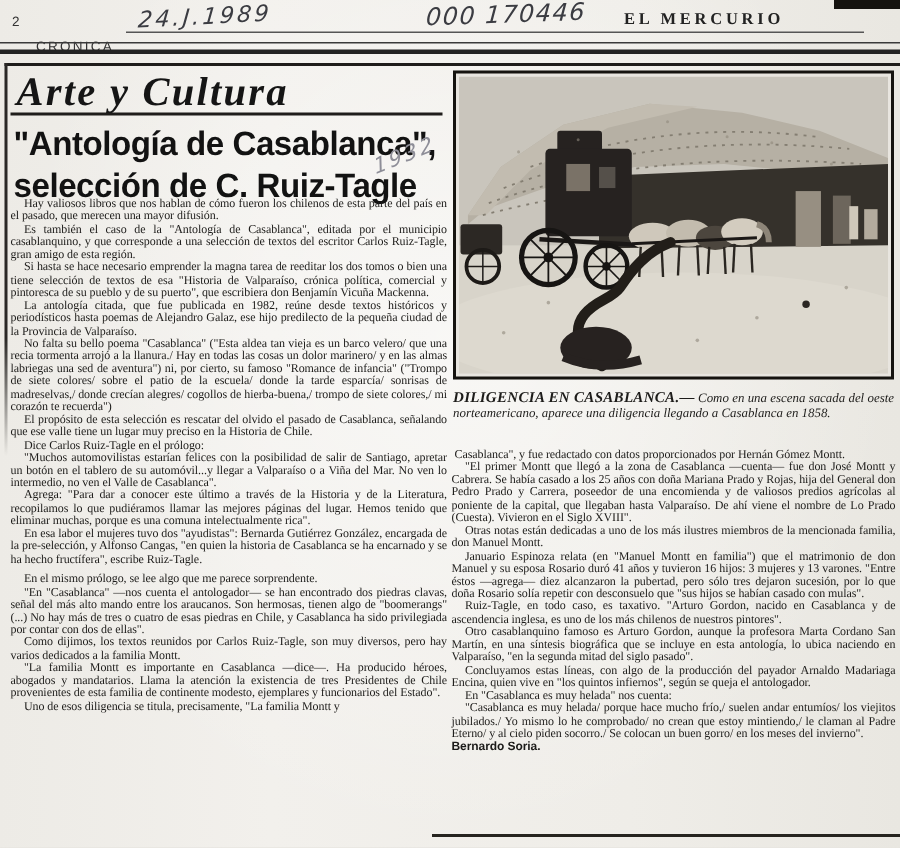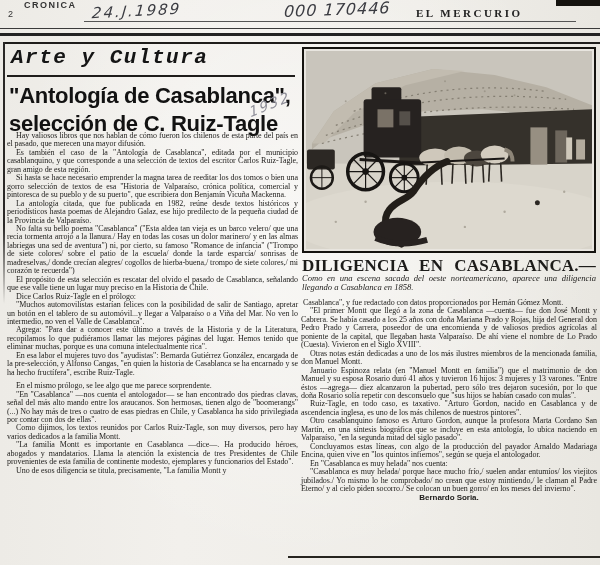--- a/index.html
+++ b/index.html
@@ -8,37 +8,37 @@
     position:relative;width:600px;height:565px;
     background:
       radial-gradient(ellipse at 50% 40%, rgba(255,255,255,.55), rgba(0,0,0,0) 70%),
       linear-gradient(90deg,#edebe6 0%, #f2f0ec 30%, #efede8 70%, #e9e7e1 100%);
     font-family:"Liberation Serif", serif;
     color:#1c1c1c;
   }
   .abs{position:absolute;}
   
   .page-num{left:8px;top:9px;font-family:"Liberation Sans",sans-serif;font-size:9px;color:#333;}
-  .section-name{left:24px;top:0;font-family:"Liberation Sans",sans-serif;font-size:9px;letter-spacing:1.5px;color:#333;font-weight:bold;}
+  .section-name{left:24px;top:26px;font-family:"Liberation Sans",sans-serif;font-size:9px;letter-spacing:1.5px;color:#333;}
   .hand{font-family:"DejaVu Sans",sans-serif;font-style:italic;color:#3b3c42;}
   .hand-date{left:92px;top:2px;font-size:15px;transform:rotate(-3deg) skewX(-8deg);letter-spacing:2px;}
   .hand-number{left:284px;top:0px;font-size:16px;transform:rotate(-2deg) skewX(-6deg);letter-spacing:1px;}
   .masthead{left:416px;top:7px;font-family:"Liberation Serif",serif;font-weight:bold;font-size:11px;letter-spacing:2.5px;color:#222;}
   .corner-black{left:556px;top:0;width:44px;height:6px;background:#15130f;}
   .rule-under-hand{left:84px;top:21px;width:492px;height:1px;background:#555;}
   .rule-top-1{left:0;top:28px;width:600px;height:1px;background:#3a3a3a;}
   .rule-top-2{left:0;top:33px;width:600px;height:2.5px;background:#232323;}
   
   .box-top{left:3px;top:42px;width:597px;height:2px;background:#1f1d1b;}
   .box-left{left:3px;top:42px;width:2px;height:262px;background:linear-gradient(#2a2826 70%, rgba(42,40,38,0));}
   .box-bottom{left:288px;top:556px;width:312px;height:2px;background:#26241f;}
   .section-title{
     left:11px;top:46px;
-    font-family:Liberation Mono, monospace;font-weight:bold;font-style:italic;
-    font-size:21px;letter-spacing:1.5px;color:#151515;
+    font-family:Liberation Serif, serif;font-weight:bold;font-style:italic;
+    font-size:27px;letter-spacing:1.5px;color:#151515;
   }
   .section-rule{left:7px;top:75px;width:288px;height:2px;background:#1f1d1b;}
   .headline{
     left:9px;top:82px;width:300px;
     font-family:"Liberation Sans",sans-serif;font-weight:bold;
     font-size:22.5px;line-height:27.5px;letter-spacing:-0.3px;color:#121212;
     transform:scaleX(.98);transform-origin:left top;
   }
   .headline-note{
     left:248px;top:96px;
@@ -46,29 +46,29 @@
     font-size:14px;letter-spacing:2px;color:#8e8e98;
     transform:rotate(-22deg) skewX(-10deg);
   }
   
   .col{font-size:8px;line-height:8.45px;text-align:justify;color:#1d1c1a;letter-spacing:-0.05px;}
   .col p{margin:0;text-indent:9px;}
   .col p.gap{margin-top:5px;}
   .col-left{left:7px;top:132px;width:291px;}
   .col-right{left:301px;top:299px;width:296px;}
   .col-right .plist p:first-child{text-indent:2px;}
-  .signature{margin-top:1px;text-align:center;font-family:"Liberation Sans",sans-serif;font-weight:bold;font-size:8px;text-indent:0;}
+  .signature{margin-top:1px;text-align:left;font-family:"Liberation Sans",sans-serif;font-weight:bold;font-size:8px;text-indent:0;}
   
   .photo-frame{
     left:302px;top:47px;width:294px;height:206px;box-sizing:border-box;
     border:2px solid #15130f;background:#e8e5df;padding:2px;
   }
   .photo-frame svg{display:block;width:100%;height:100%;}
   .caption{left:302px;top:261px;width:294px;font-size:8.6px;line-height:9.6px;text-align:justify;color:#1d1c1a;}
-  .caption .lead{font-weight:bold;font-size:17px;letter-spacing:.2px;}
+  .caption .lead{font-weight:bold;font-style:italic;font-size:10px;letter-spacing:.2px;}
   .caption .rest{font-style:italic;}
 </style>
 </head>
 <body>
 
 <div class="page">
 
   <span class="abs page-num">2</span>
   <span class="abs section-name">CRONICA</span>
   <span class="abs hand hand-date">24.J.1989</span>
@@ -89,21 +89,21 @@
   <h1 class="abs headline" style="margin:0;">
     <span>"Antología de Casablanca",</span><br>
     <span>selección de C. Ruiz-Tagle</span>
   </h1>
   <div class="abs headline-note">1932</div>
 
   <div class="abs col col-left">
     <div class="plist">
         <p>Hay valiosos libros que nos hablan de cómo fueron los chilenos de esta parte del país en el pasado, que merecen una mayor difusión.</p>
         <p>Es también el caso de la "Antología de Casablanca", editada por el municipio casablanquino, y que corresponde a una selección de textos del escritor Carlos Ruiz-Tagle, gran amigo de esta región.</p>
-        <p>Si hasta se hace necesario emprender la magna tarea de reeditar los dos tomos o bien una gorro selección de textos de esa "Historia de Valparaíso, crónica política, comercial y pintoresca de su pueblo y de su puerto", que escribiera don Benjamín Vicuña Mackenna.</p>
+        <p>Si hasta se hace necesario emprender la magna tarea de reeditar los dos tomos o bien una tiene selección de textos de esa "Historia de Valparaíso, crónica política, comercial y pintoresca de su pueblo y de su puerto", que escribiera don Benjamín Vicuña Mackenna.</p>
         <p>La antología citada, que fue publicada en 1982, reúne desde textos históricos y periodísticos hasta poemas de Alejandro Galaz, ese hijo predilecto de la pequeña ciudad de la Provincia de Valparaíso.</p>
         <p>No falta su bello poema "Casablanca" ("Esta aldea tan vieja es un barco velero/ que una recia tormenta arrojó a la llanura./ Hay en todas las cosas un dolor marinero/ y en las almas labriegas una sed de aventura") ni, por cierto, su famoso "Romance de infancia" ("Trompo de siete colores/ sobre el patio de la escuela/ donde la tarde esparcía/ sonrisas de madreselvas,/ donde crecían alegres/ cogollos de hierba-buena,/ trompo de siete colores,/ mi corazón te recuerda")</p>
         <p>El propósito de esta selección es rescatar del olvido el pasado de Casablanca, señalando que ese valle tiene un lugar muy preciso en la Historia de Chile.</p>
         <p>Dice Carlos Ruiz-Tagle en el prólogo:</p>
         <p>"Muchos automovilistas estarían felices con la posibilidad de salir de Santiago, apretar un botón en el tablero de su automóvil...y llegar a Valparaíso o a Viña del Mar. No ven lo intermedio, no ven el Valle de Casablanca".</p>
         <p>Agrega: "Para dar a conocer este último a través de la Historia y de la Literatura, recopilamos lo que pudiéramos llamar las mejores páginas del lugar. Hemos tenido que eliminar muchas, porque es una comuna intelectualmente rica".</p>
         <p>En esa labor el mujeres tuvo dos "ayudistas": Bernarda Gutiérrez González, encargada de la pre-selección, y Alfonso Cangas, "en quien la historia de Casablanca se ha encarnado y se ha hecho fructífera", escribe Ruiz-Tagle.</p>
         <p class="gap">En el mismo prólogo, se lee algo que me parece sorprendente.</p>
         <p>"En "Casablanca" —nos cuenta el antologador— se han encontrado dos piedras clavas, señal del más alto mando entre los araucanos. Son hermosas, tienen algo de "boomerangs" (...) No hay más de tres o cuatro de esas piedras en Chile, y Casablanca ha sido privilegiada por contar con dos de ellas".</p>
         <p>Como dijimos, los textos reunidos por Carlos Ruiz-Tagle, son muy diversos, pero hay varios dedicados a la familia Montt.</p>

